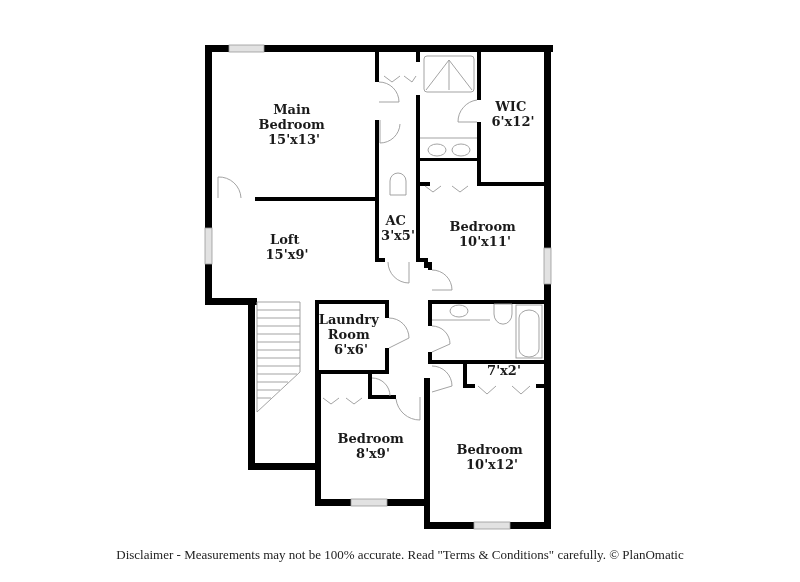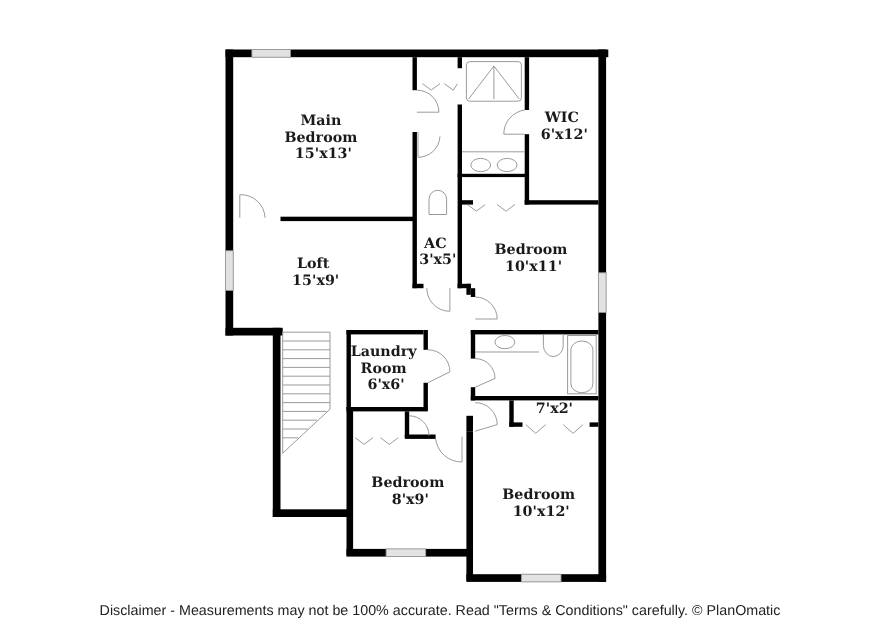--- a/index.html
+++ b/index.html
@@ -1,19 +1,19 @@
 <!DOCTYPE html>
 <html><head>
 <meta charset="utf-8">
 <style>
   html, body { margin: 0; padding: 0; background: #ffffff; }
   body { width: 800px; height: 582px; position: relative; overflow: hidden; font-family: "DejaVu Serif", serif; }
   #plan { position: absolute; left: 0; top: 0; width: 800px; height: 582px; }
   .room-label { font-family: "DejaVu Serif", serif; font-weight: bold; font-size: 13px; fill: #1a1a1a; text-anchor: middle; }
-  .disclaimer { position: absolute; left: 0; top: 547px; width: 800px; text-align: center; font-family: Liberation Sans, sans-serif; font-size: 13px; color: #222; }
+  .disclaimer { position: absolute; left: 0; top: 547px; width: 800px; text-align: center; font-family: Liberation Serif, serif; font-size: 13px; color: #222; }
 </style>
 </head>
 <body>
 
 <svg id="plan" viewBox="0 0 800 582" xmlns="http://www.w3.org/2000/svg">
 
   <g fill="#000">
 
     <rect x="205" y="45" width="348" height="7"></rect>
 

